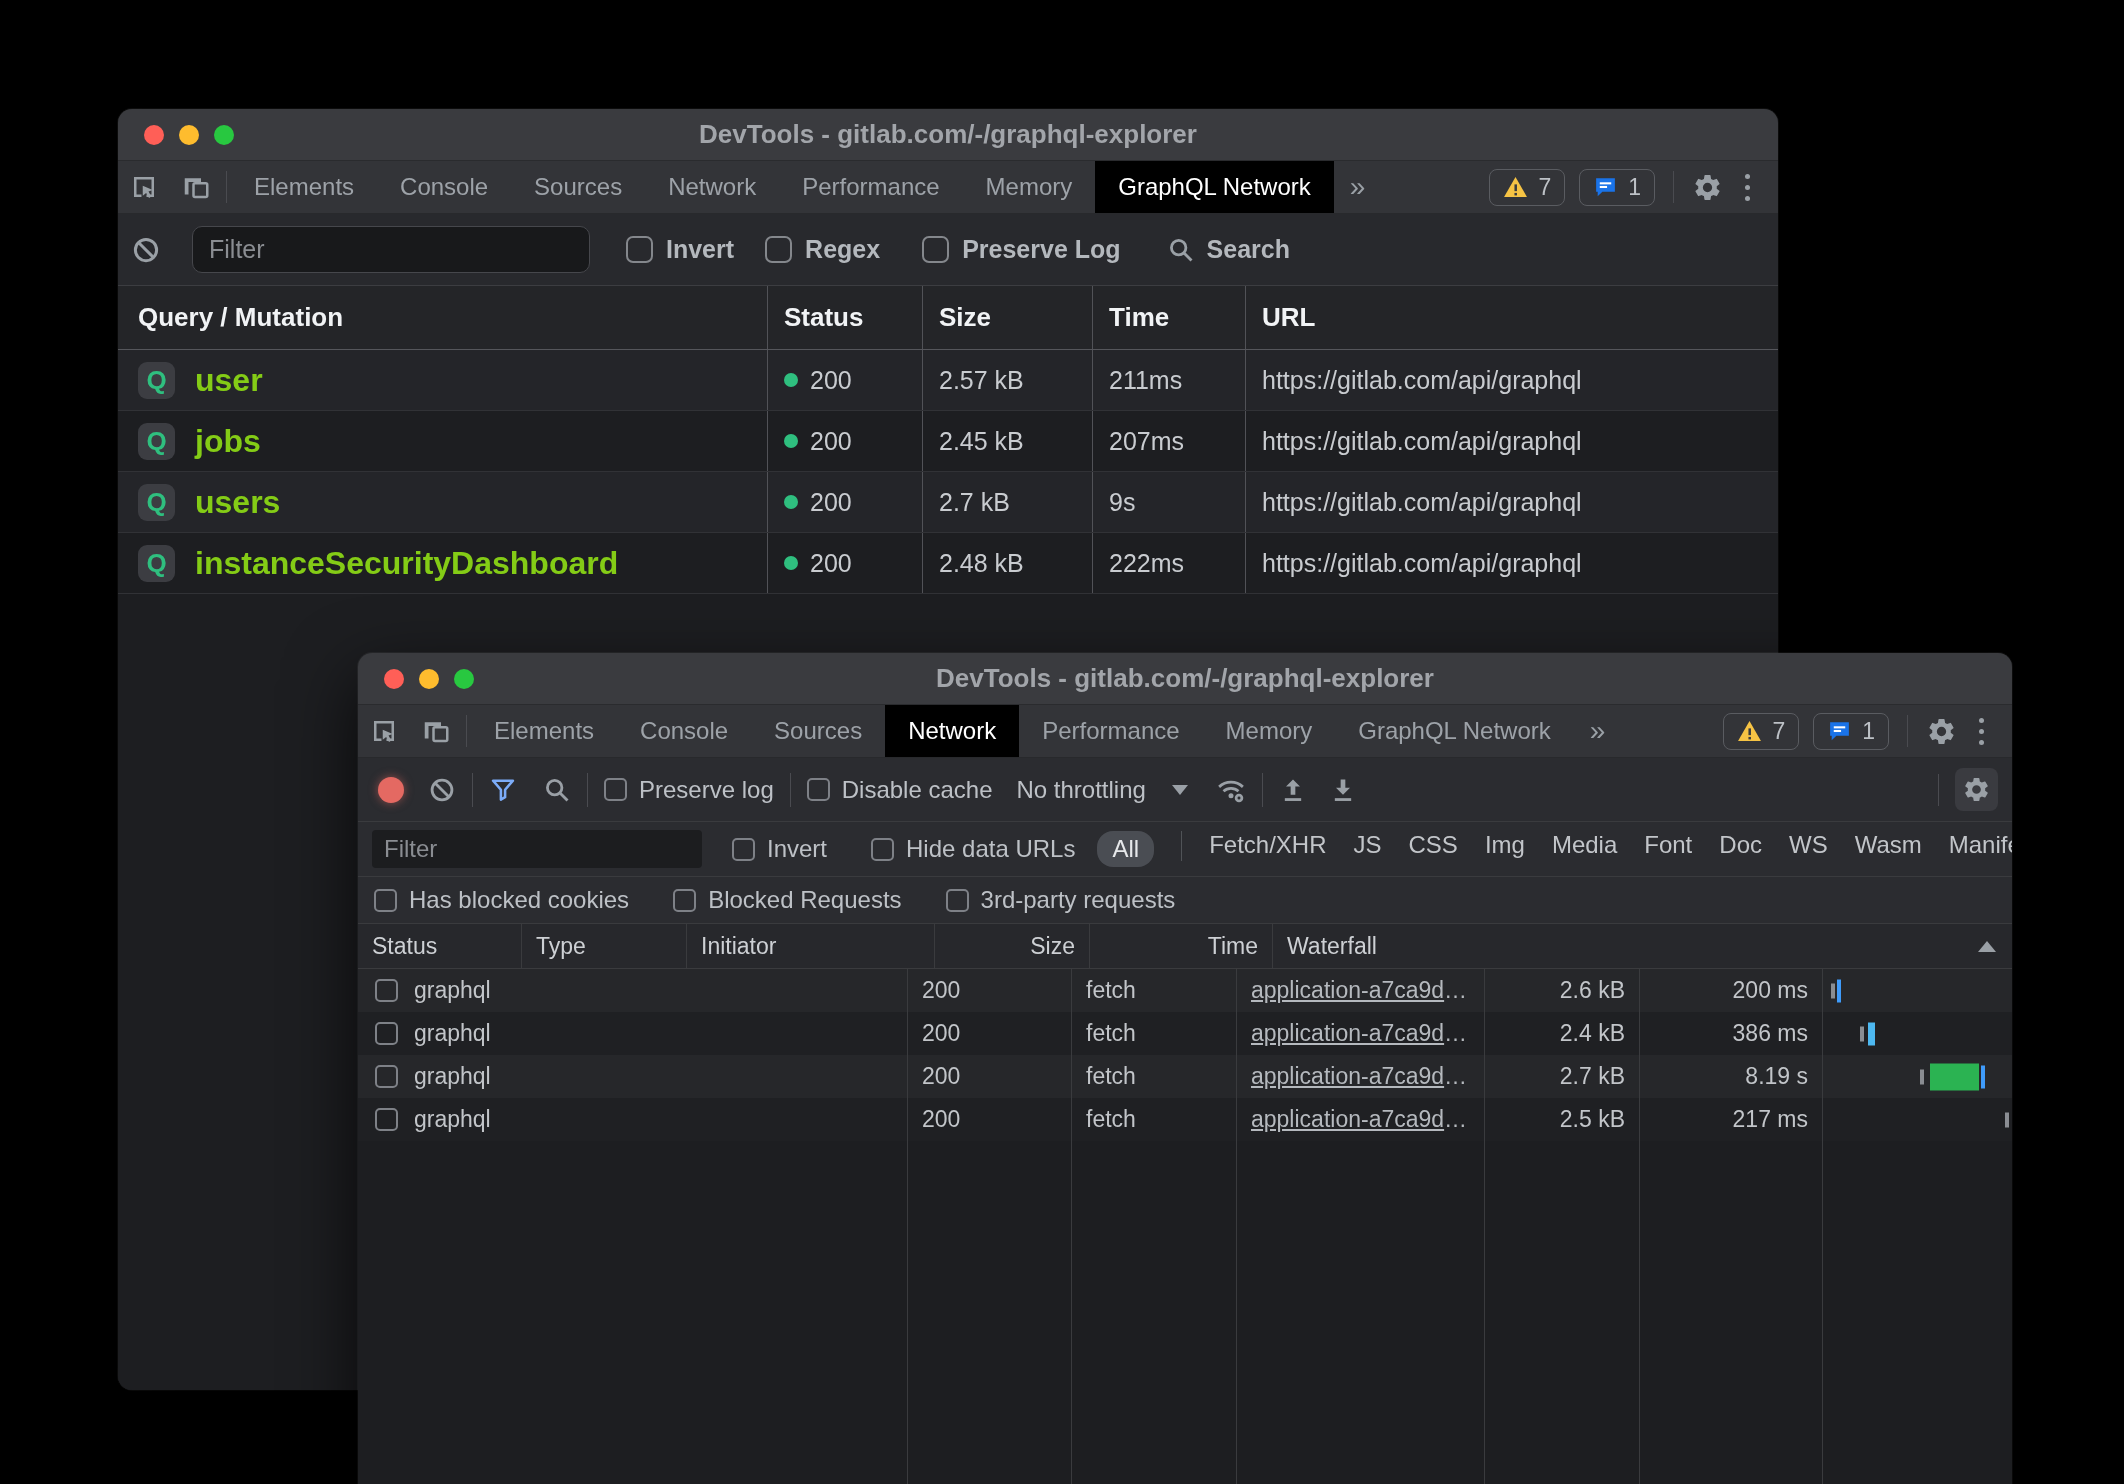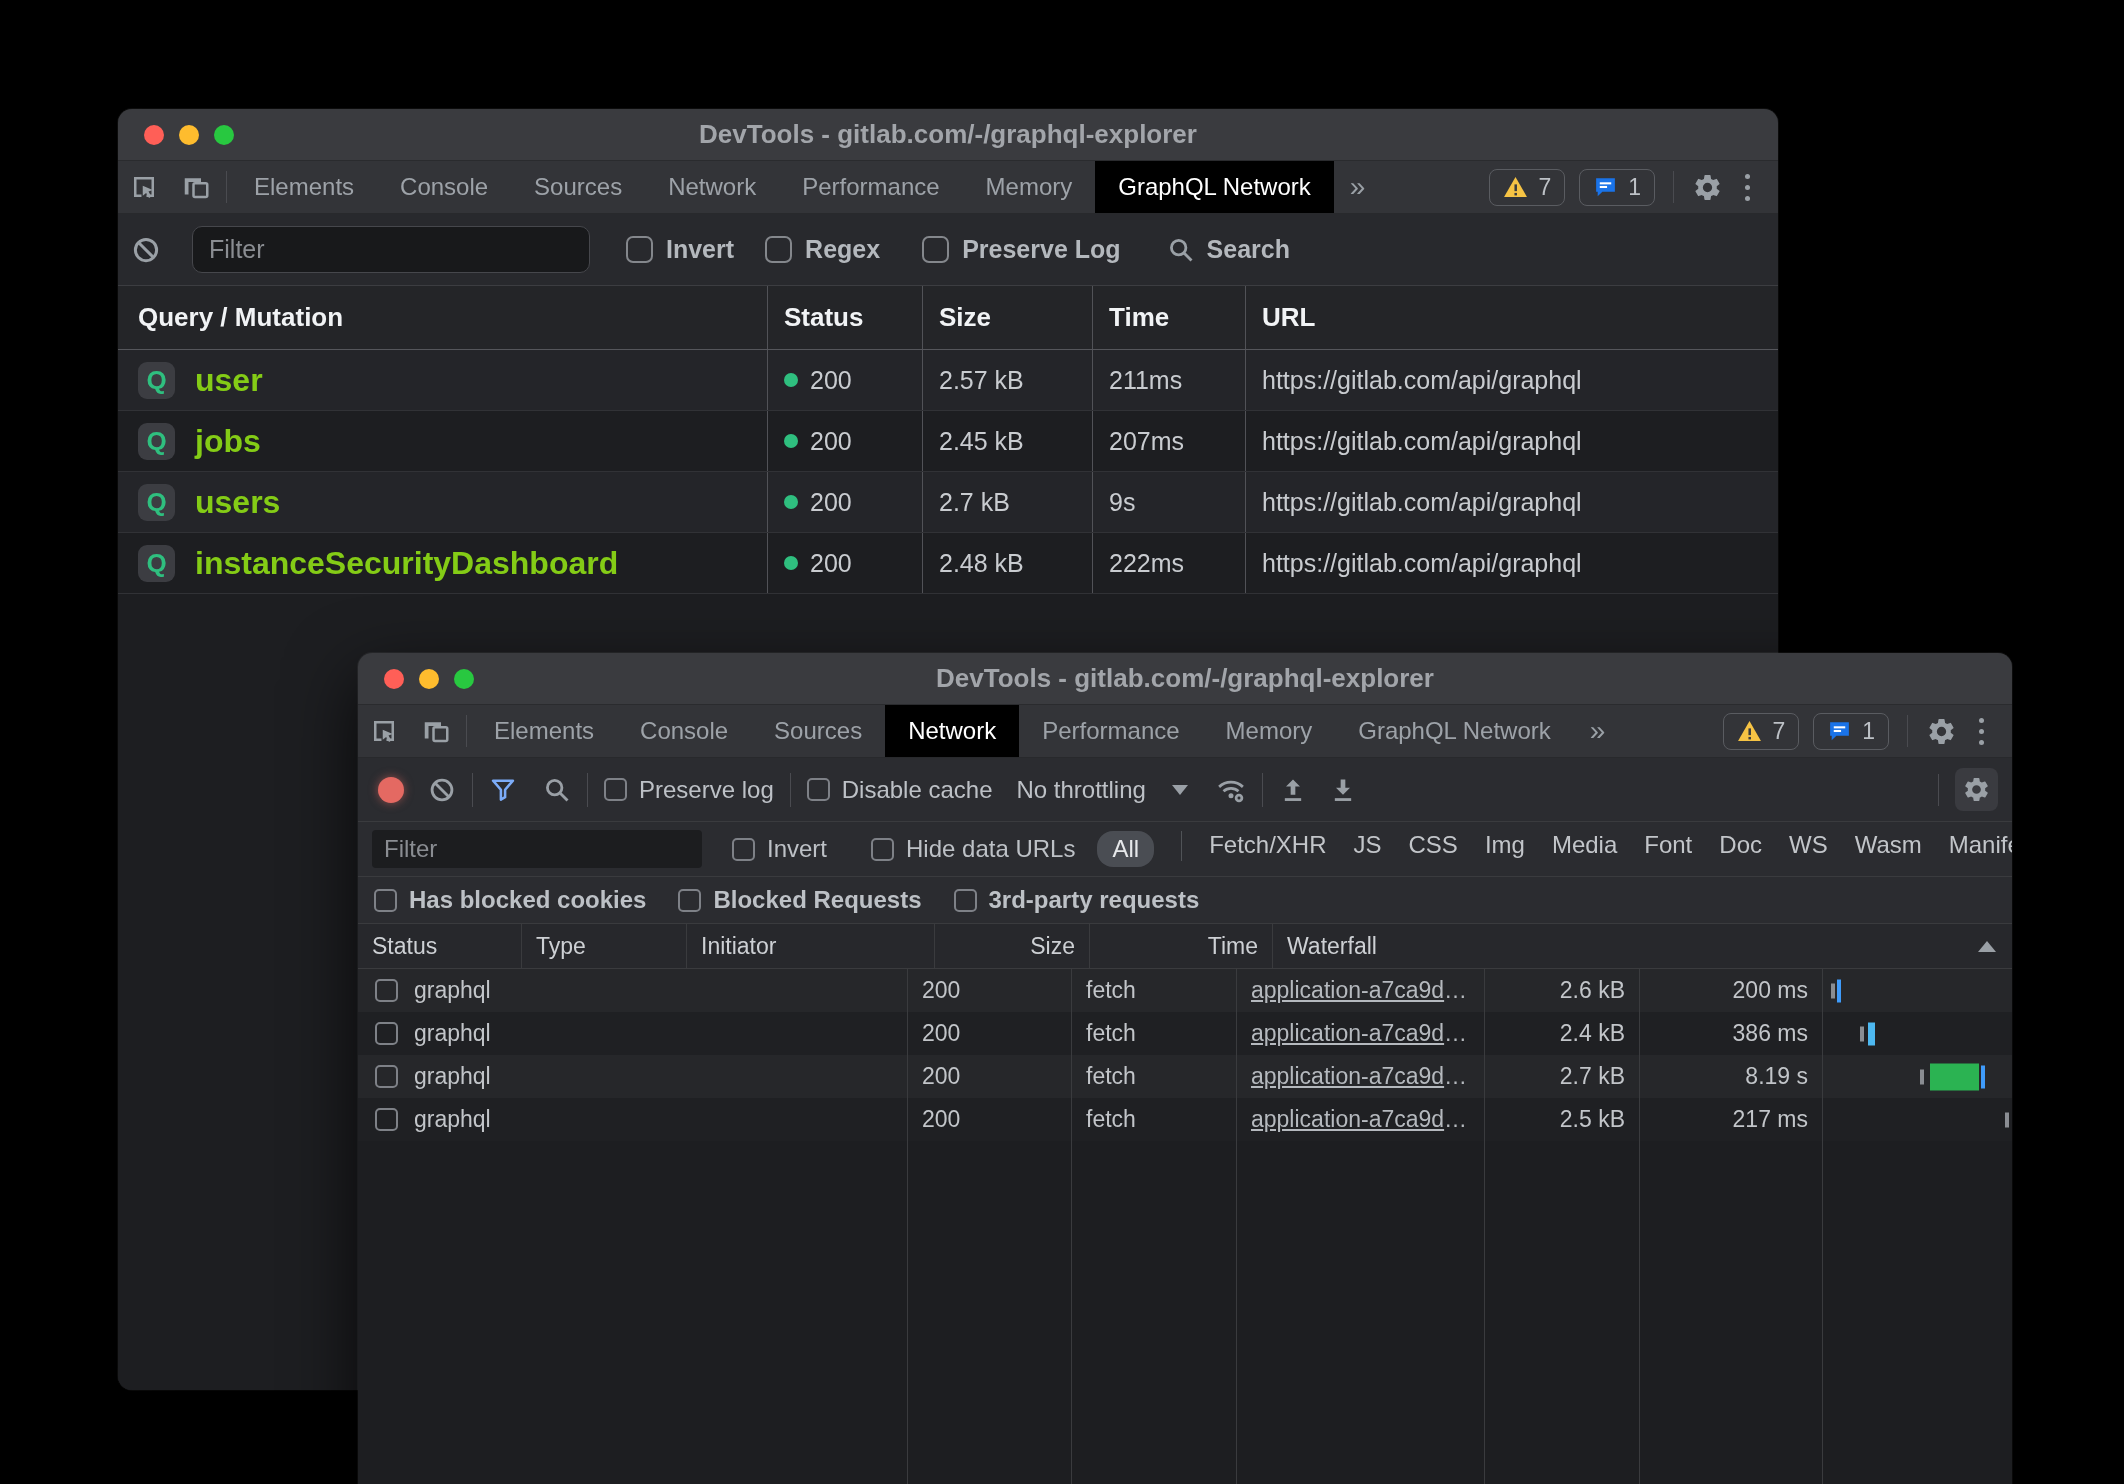--- a/index.html
+++ b/index.html
@@ -72,21 +72,21 @@
   .nt-right { margin-left:auto; display:flex; align-items:center; margin-right:14px; }
   .gear-chip { background:#3a3b40; border-radius:8px; padding:7px; }
 
   .net-filterbar { height:55px; background:#2b2c30; display:flex; align-items:center; border-bottom:1px solid #3a3b3e; flex:none; padding:0 14px; }
   .net-filter { width:330px; height:38px; background:#1c1d1f; border:none; border-radius:4px; color:#d6d8db; font-size:24px; padding:0 12px; outline:none; }
   .net-filter::placeholder { color:#8a8d92; }
   .typelist { display:flex; gap:27px; font-size:24px; color:#c2c5c9; white-space:nowrap; }
   .pill { background:#4a4d53; border-radius:16px; padding:4px 15px; color:#e6e8ea; }
   .v-div { width:1px; height:30px; background:#505357; }
 
-  .net-optionsbar { height:47px; background:#2b2c30; display:flex; align-items:center; gap:32px; border-bottom:1px solid #3a3b3e; flex:none; padding:0 16px;font-weight:bold; }
+  .net-optionsbar { height:47px; background:#2b2c30; display:flex; align-items:center; gap:44px; border-bottom:1px solid #3a3b3e; flex:none; padding:0 16px; }
 
   .net-table { display:flex; flex-direction:column; flex:1; background:#1d1e21; }
   .net-hrow { display:flex; height:45px; background:#27282c; border-bottom:1px solid #3a3b3e; flex:none; }
   .net-row { display:flex; height:43px; align-items:center; flex:none; }
   .net-row.odd { background:#26272a; }
   .net-row.even { background:#1f2023; }
   .nc { display:flex; align-items:center; height:100%; padding-left:14px; border-right:1px solid #3a3b3e; overflow:hidden; font-size:23px; color:#c2c5c9; white-space:nowrap; }
   .nc-name { width:550px; gap:16px; padding-left:17px; }
   .nc-status { width:164px; }
   .nc-type { width:165px; }

